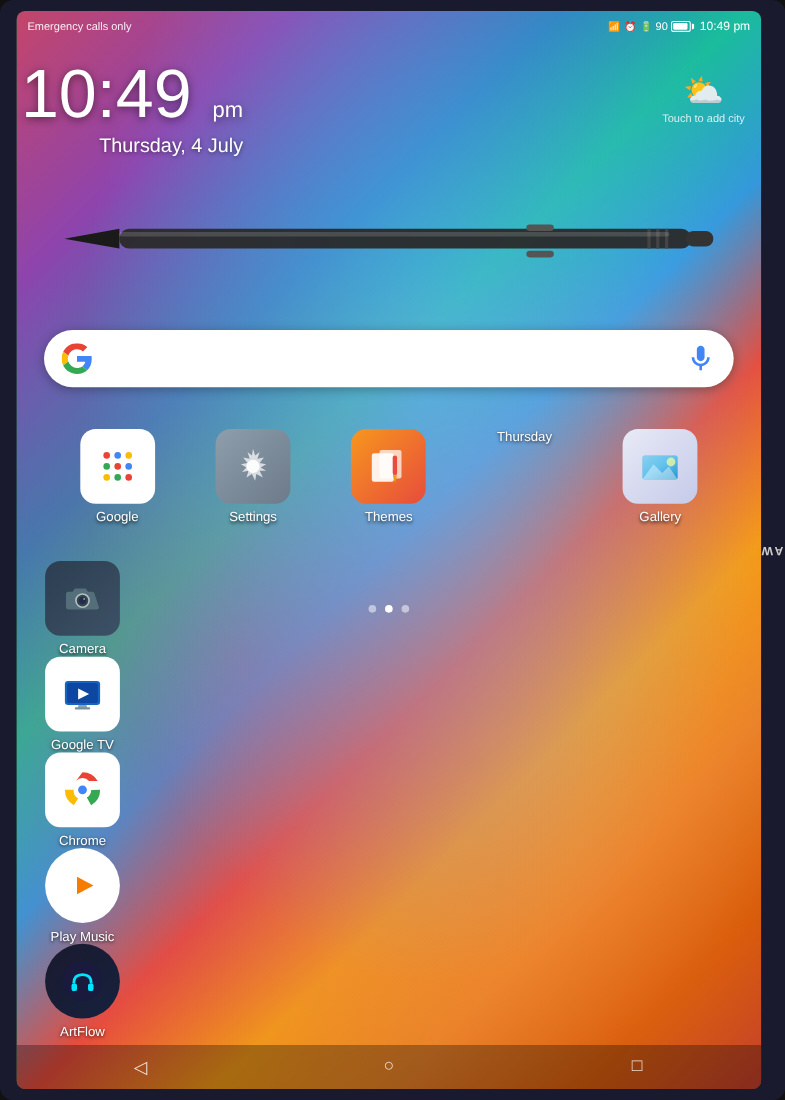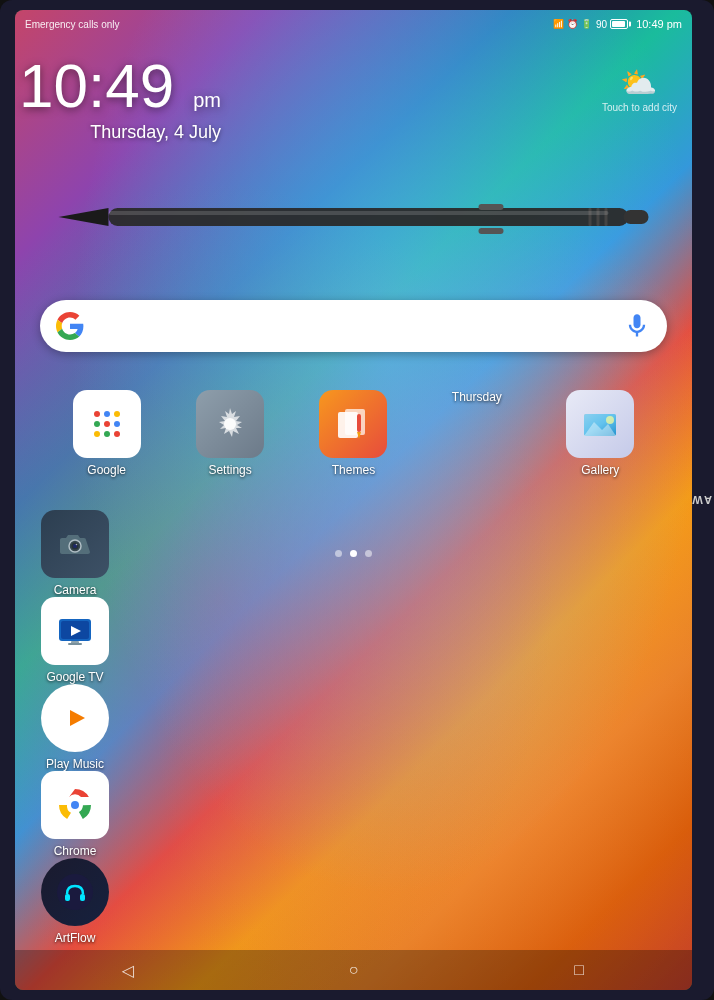--- a/index.html
+++ b/index.html
@@ -569,44 +569,44 @@
               <polygon points="16,15 16,25 26,20" fill="white"></polygon>
 
               <rect x="16" y="30" width="8" height="3" rx="1" fill="#90a4ae"></rect>
               <rect x="13" y="32" width="14" height="2" rx="1" fill="#78909c"></rect>
             </svg>
           </div>
           <span class="app-label">Google TV</span>
         </div>
 
         <div class="app-item">
-          <div class="app-icon" style="background: white; border-radius: 50%;">
-            <svg width="40" height="40" viewBox="0 0 40 40">
-              <circle cx="20" cy="20" r="18" fill="white"></circle>
-
-              <polygon points="15,12 15,28 30,20" fill="#f57c00"></polygon>
-            </svg>
-          </div>
-          <span class="app-label">Play Music</span>
-        </div>
-
-        <div class="app-item">
           <div class="app-icon icon-chrome">
             <svg width="40" height="40" viewBox="0 0 40 40">
               <circle cx="20" cy="20" r="18" fill="white"></circle>
 
               <path d="M20 4 A16 16 0 0 1 33.86 12 L26 12 A8 8 0 0 0 14.08 11.92 Z" fill="#EA4335"></path>
               <path d="M36 20 A16 16 0 0 1 27.86 34 L23.93 27 A8 8 0 0 0 27.95 20.14 Z" fill="#34A853"></path>
               <path d="M12.14 34 A16 16 0 0 1 4 20 L12 20 A8 8 0 0 0 16 27.86 Z" fill="#FBBC05"></path>
 
               <circle cx="20" cy="20" r="6" fill="white"></circle>
               <circle cx="20" cy="20" r="4" fill="#4285F4"></circle>
             </svg>
           </div>
           <span class="app-label">Chrome</span>
+        </div>
+
+        <div class="app-item">
+          <div class="app-icon" style="background: white; border-radius: 50%;">
+            <svg width="40" height="40" viewBox="0 0 40 40">
+              <circle cx="20" cy="20" r="18" fill="white"></circle>
+
+              <polygon points="15,12 15,28 30,20" fill="#f57c00"></polygon>
+            </svg>
+          </div>
+          <span class="app-label">Play Music</span>
         </div>
 
         <div class="app-item">
           <div class="app-icon icon-artflow" style="border-radius:50%;">
             <svg width="40" height="40" viewBox="0 0 40 40">
               <circle cx="20" cy="20" r="18" fill="#1a1a3e"></circle>
 
               <path d="M12 22 Q12 14 20 14 Q28 14 28 22" fill="none" stroke="#00e5ff" stroke-width="2.5"></path>
               <rect x="10" y="22" width="5" height="7" rx="2" fill="#00e5ff"></rect>
               <rect x="25" y="22" width="5" height="7" rx="2" fill="#00e5ff"></rect>

